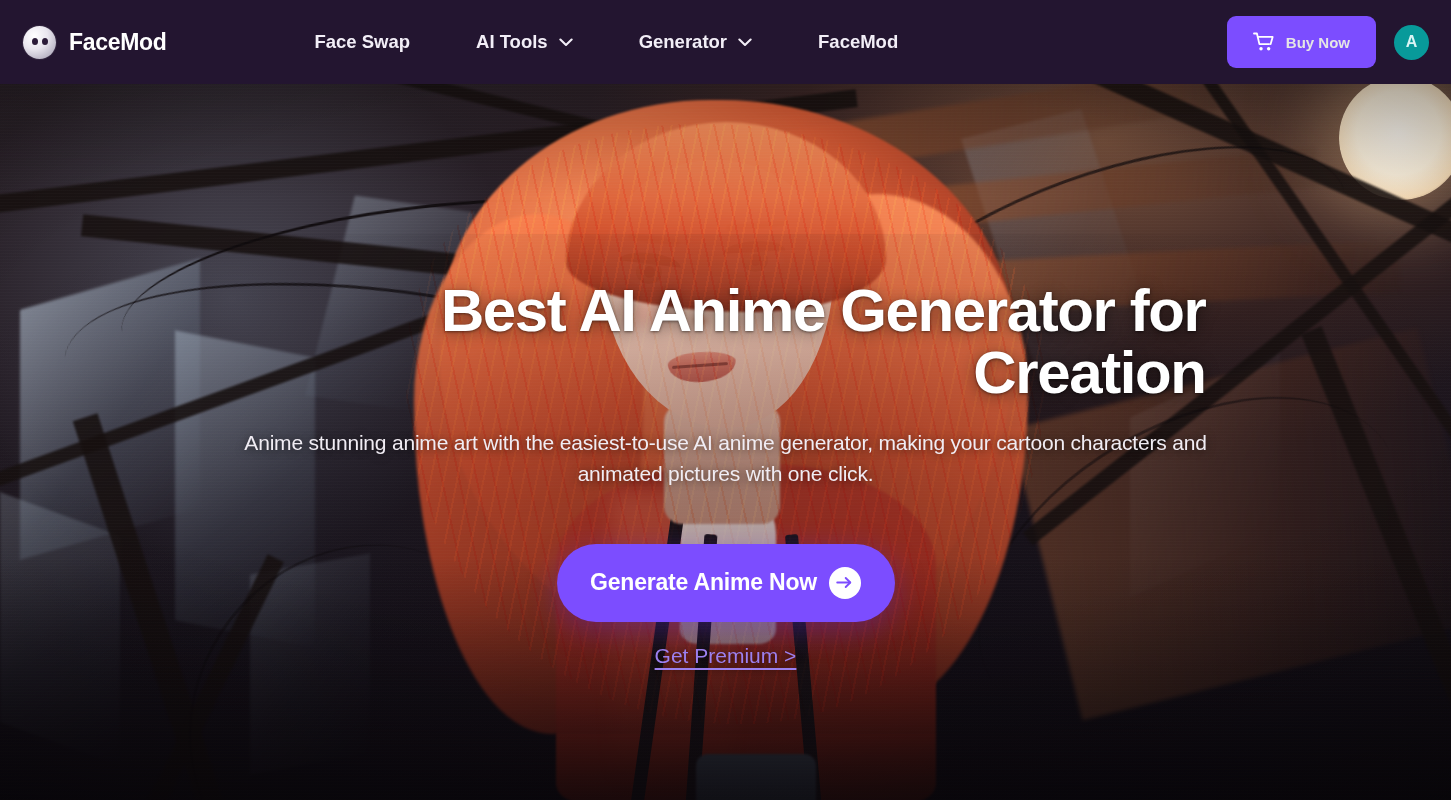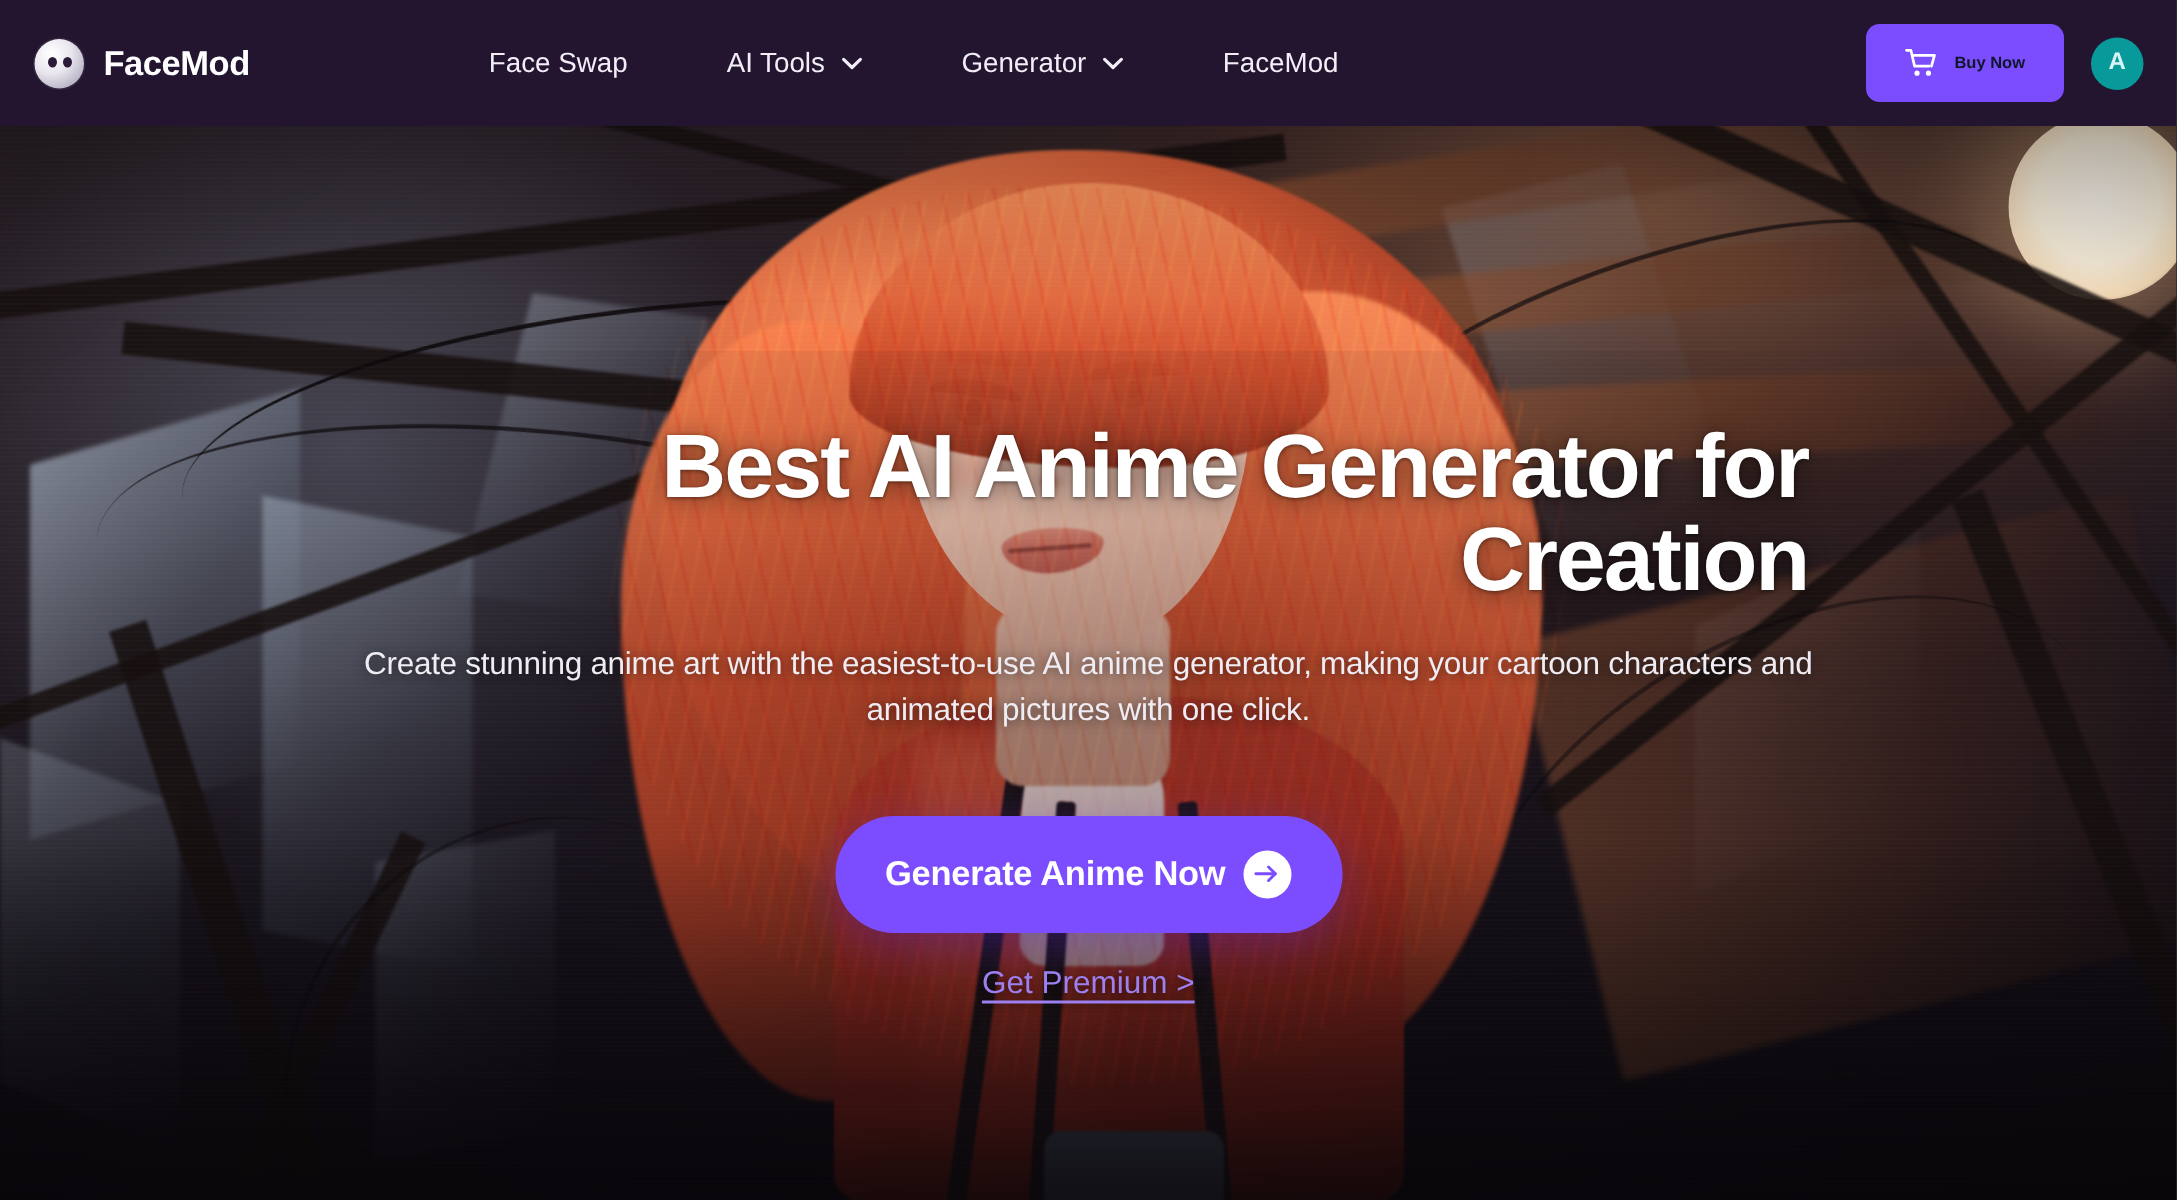--- a/index.html
+++ b/index.html
@@ -45,35 +45,35 @@
   }
 
   .nav-links {
     display:flex; align-items:center;
     margin-left:auto; margin-right:auto;
     gap:0px;
     transform:translateX(-22px);
   }
   .nav-item {
     display:flex; align-items:center; gap:11px;
-    color:#f2eef7; font-size:18.5px; font-weight:400;
+    color:#f2eef7; font-size:18.5px; font-weight:700;
     padding:0 33px;
     cursor:pointer; white-space:nowrap;
   }
   .chev { display:block; width:14px; height:9px; flex:none; }
 
   .nav-right {
     display:flex; align-items:center; gap:18px;
     margin-left:auto; margin-right:22px;
   }
   .buy-btn {
     display:flex; align-items:center; gap:12px;
     height:52px; padding:0 26px;
     background:#7c4dff; border:none; border-radius:9px;
-    color:#0f172a; font-size:11px; font-weight:700;
+    color:#e5e5e5; font-size:15px; font-weight:700;
     cursor:pointer; white-space:nowrap;
     font-family:"Liberation Sans", sans-serif;
   }
   .cart-icon { width:21px; height:20px; flex:none; }
   .avatar {
     width:35px; height:35px; border-radius:50%;
     background:#089a9a;
     display:flex; align-items:center; justify-content:center;
     color:#d9f4f4; font-size:16px; font-weight:600;
     cursor:pointer; flex:none;
@@ -493,21 +493,21 @@
 
       <div class="grain"></div>
       <div class="text-scrim"></div>
       <div class="vignette"></div>
     </div>
 
     <div class="hero-content">
 
       <h1 class="headline">Best AI Anime Generator for Creation</h1>
 
-      <p class="subhead">Create stunning anime art with the easiest-to-use AI anime generator, making your cartoon characters and animated pictures with one click.</p>
+      <p class="subhead">Anime stunning anime art with the easiest-to-use AI anime generator, making your cartoon characters and animated pictures with one click.</p>
 
       <button class="cta-btn">
         <span>Generate Anime Now</span>
         <span class="cta-arrow">
           <svg viewBox="0 0 18 14" width="17" height="13">
             <path d="M1.2 7 H15" fill="none" stroke="#7c4dff" stroke-width="2.1" stroke-linecap="round"></path>
             <path d="M10.3 2.2 L15.2 7 L10.3 11.8" fill="none" stroke="#7c4dff" stroke-width="2.1" stroke-linecap="round" stroke-linejoin="round"></path>
           </svg>
         </span>
       </button>

